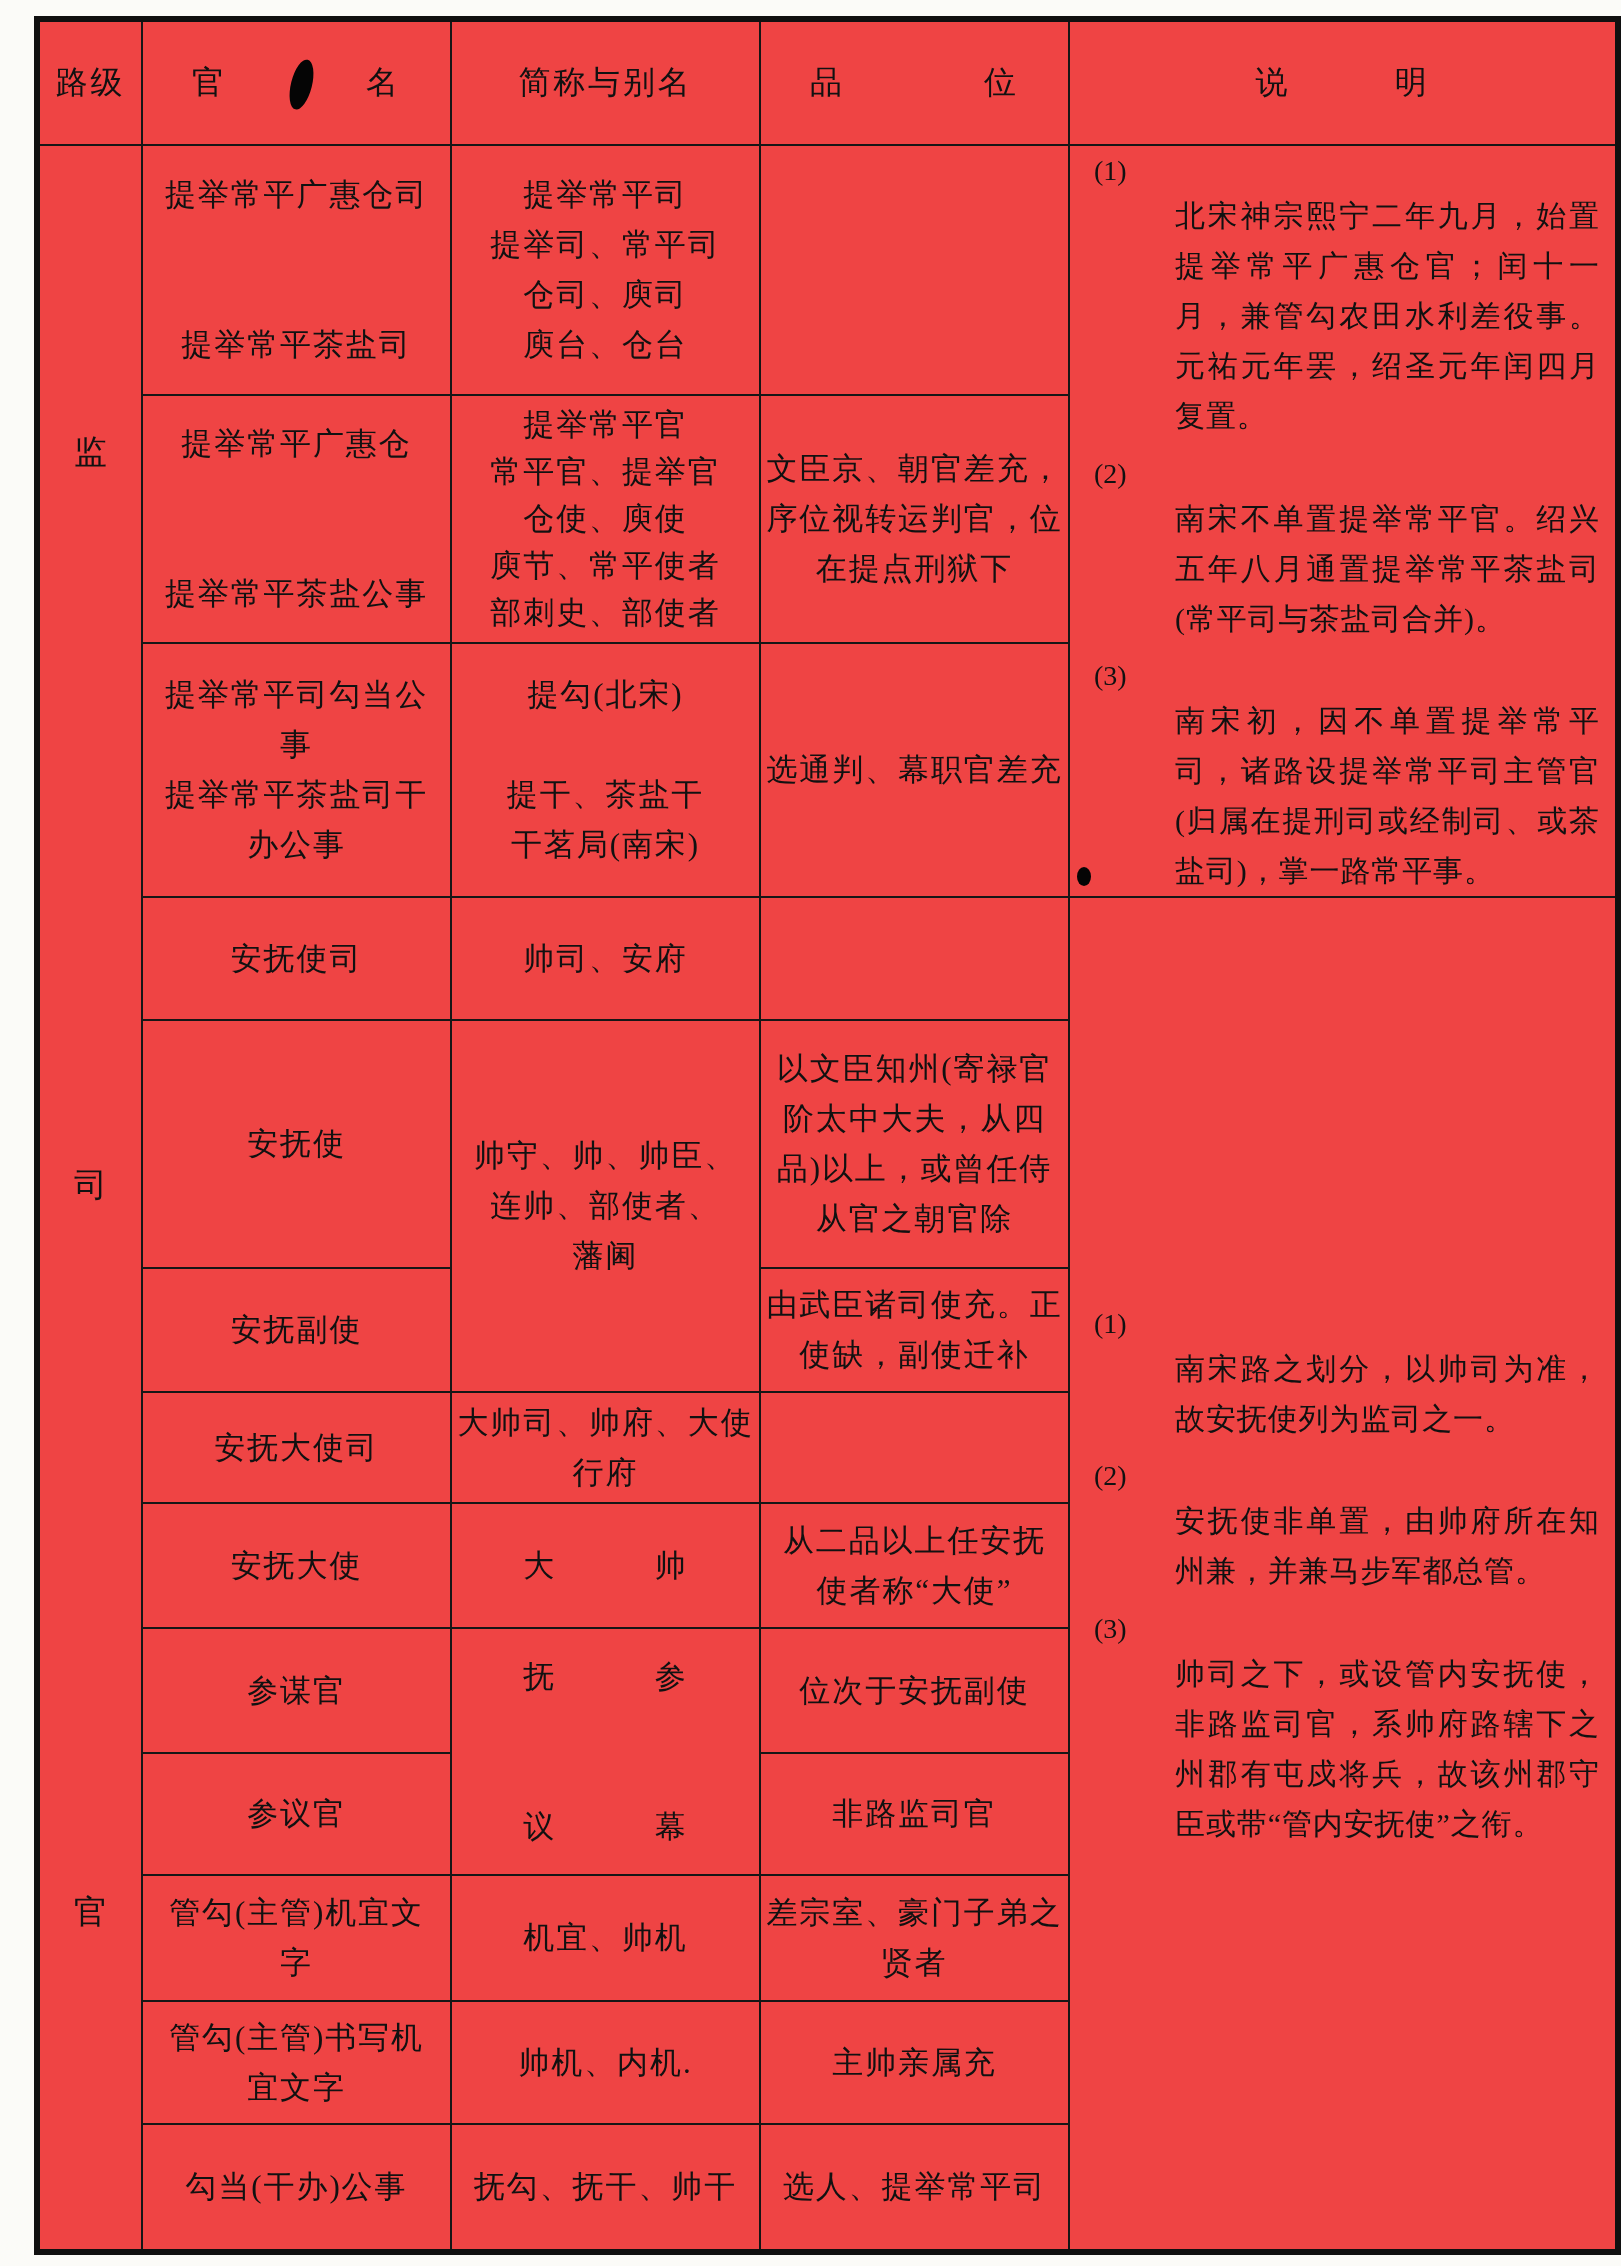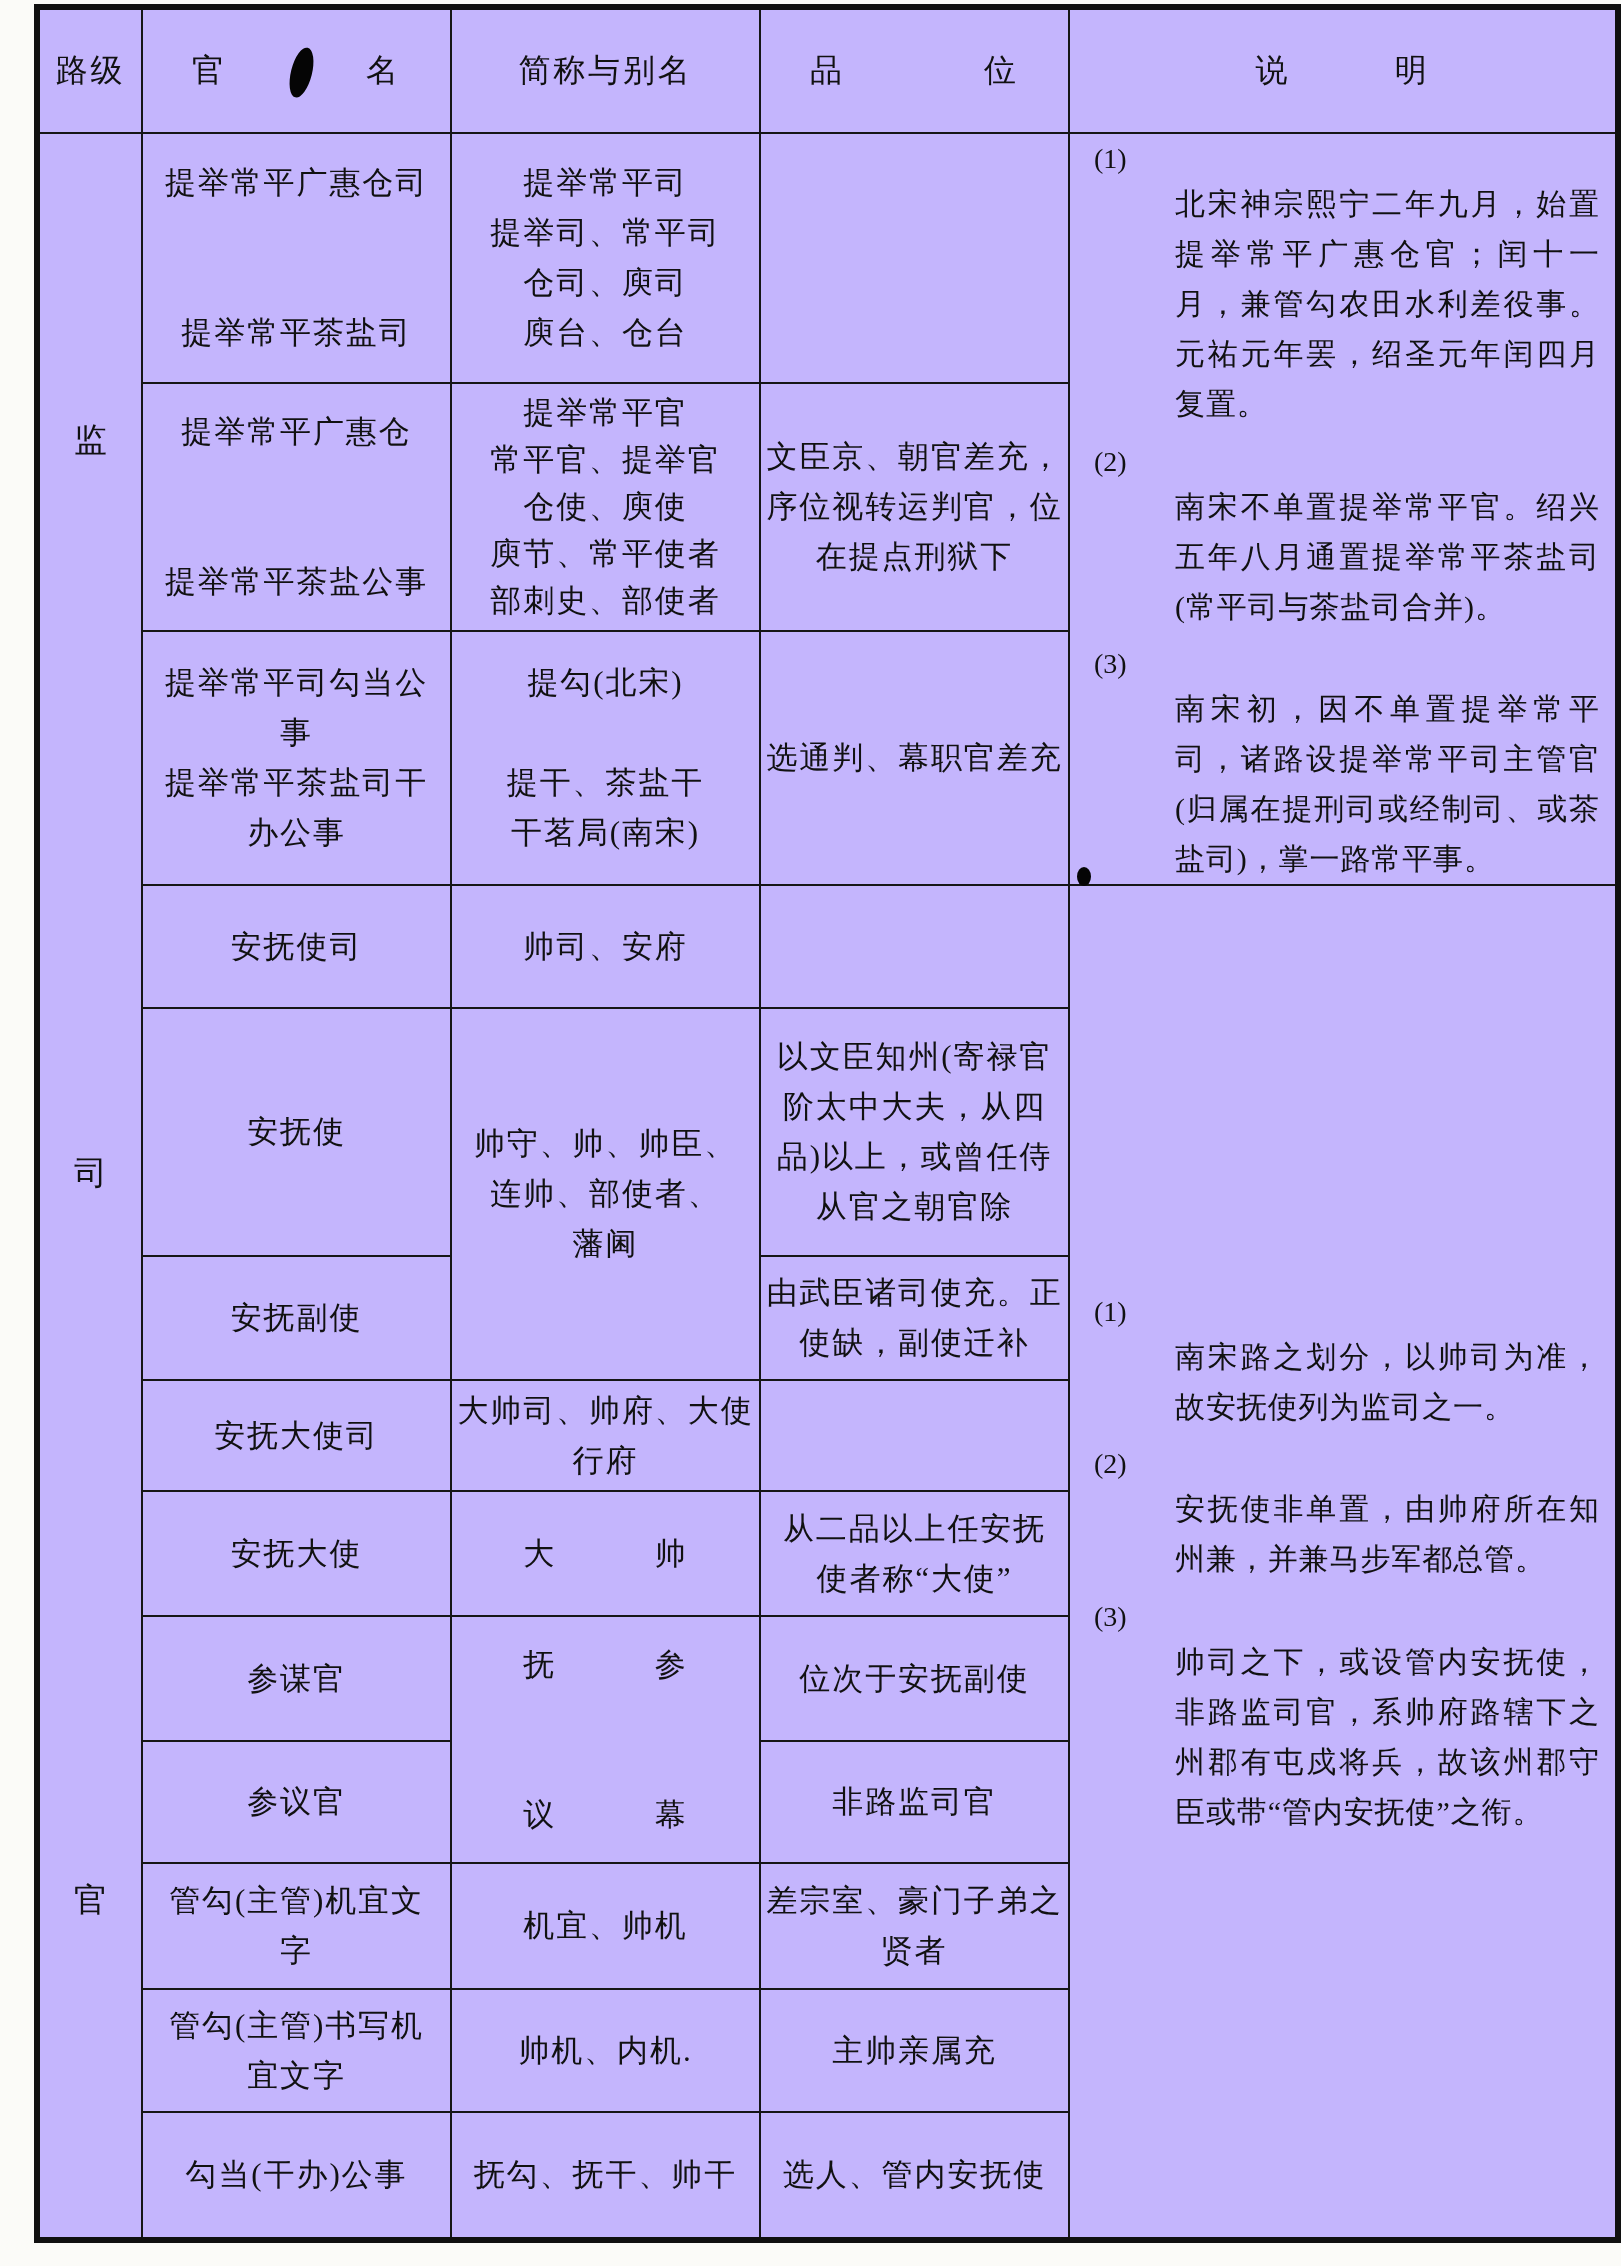--- a/index.html
+++ b/index.html
@@ -3,23 +3,23 @@
 <meta charset="utf-8">
 <style>
   html,body{margin:0;padding:0;}
   body{
     width:1622px;height:2266px;position:relative;
     background:#fbfbf8;color:#111;
     font-family:"Liberation Serif","DejaVu Serif",serif;
     overflow:hidden;
   }
   .scan-table{
-    position:absolute;left:34px;top:4px;width:1582px;
+    position:absolute;left:34px;top:16px;width:1582px;
     border-collapse:collapse;table-layout:fixed;
-    background:#c4b5fd;
+    background:#ef4444;
   }
   .scan-table td,.scan-table th{
     border:2.8px solid #161616;
     vertical-align:middle;
     padding:0;
     font-weight:normal;
   }
   .scan-table{border:6.6px solid #101010;}
   thead th{
     font-size:32px;letter-spacing:2.8px;text-align:center;
@@ -283,20 +283,20 @@
         </td>
     </tr>
     <tr class="r13">
       <td class="nm">
           <div class="ln">勾当(干办)公事</div>
         </td>
       <td class="al">
           <div class="ln">抚勾、抚干、帅干</div>
         </td>
       <td class="rk">
-          <div class="ln">选人、管内安抚使</div>
+          <div class="ln">选人、提举常平司</div>
         </td>
     </tr>
   </tbody>
 </table>
 
 <div class="ink-dot"></div>
 
 
 </body></html>

